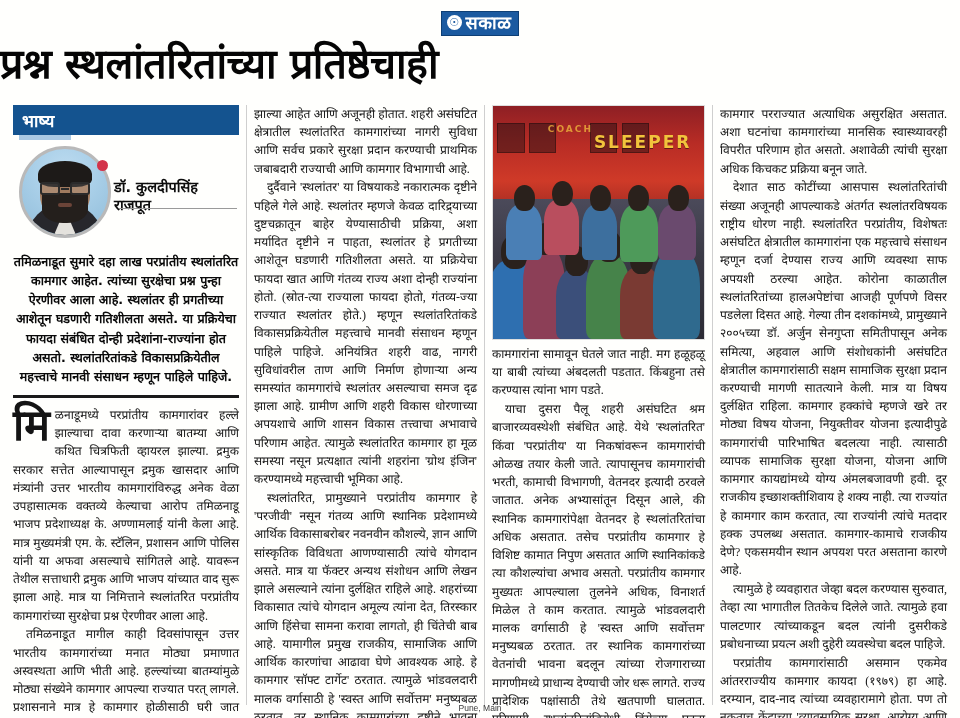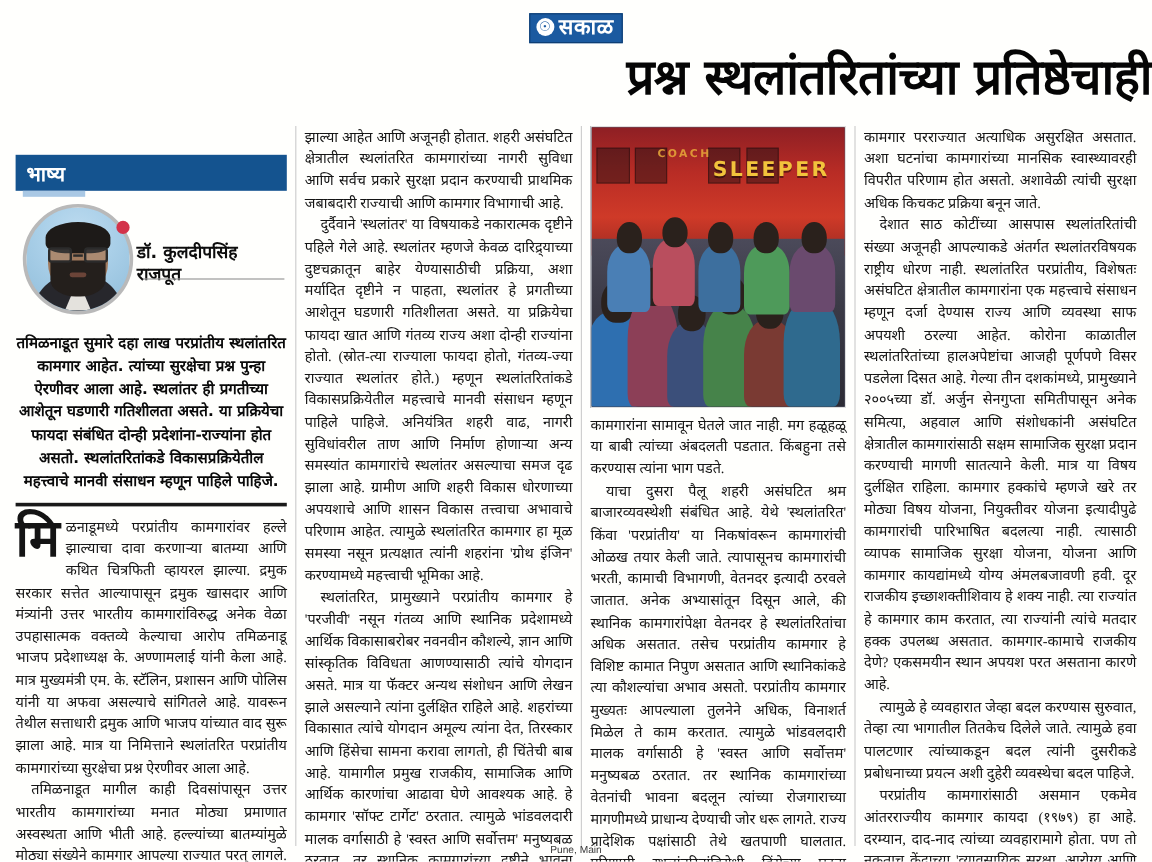--- a/index.html
+++ b/index.html
@@ -63,21 +63,21 @@
     letter-spacing: 0.5px;
     font-family: "DejaVu Sans", sans-serif;
   }
 
   
   .headline {
     position: absolute;
     top: 42px;
     left: 0;
     width: 960px;
-    text-align: right;
+    text-align: left;
     font-size: 41px;
     line-height: 1.12;
     font-weight: bold;
     color: #050505;
     font-family: "DejaVu Sans", sans-serif;
     letter-spacing: -0.5px;
   }
 
   
   .columns {
@@ -87,21 +87,21 @@
     width: 948px;
     height: 600px;
     display: flex;
     gap: 0px;
   }
   .col {
     position: relative;
     box-sizing: border-box;
     padding: 0 7px;
   }
-  .col-1 { width: 240px; margin-top: 24px; }
+  .col-1 { width: 240px; }
   .col-2 { width: 238px; border-left: 1px solid #cfcfcf; }
   .col-3 { width: 228px; border-left: 1px solid #cfcfcf; }
   .col-4 { width: 242px; border-left: 1px solid #cfcfcf; }
 
   
   .bhashya-wrap {
     position: relative;
     margin-bottom: 6px;
   }
   .bhashya-banner {

